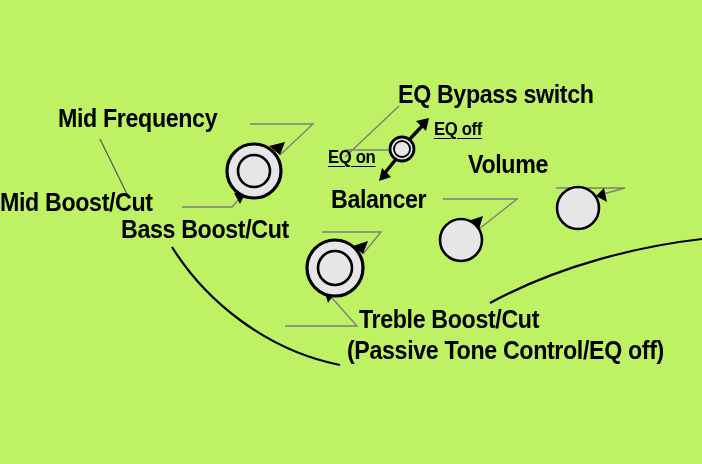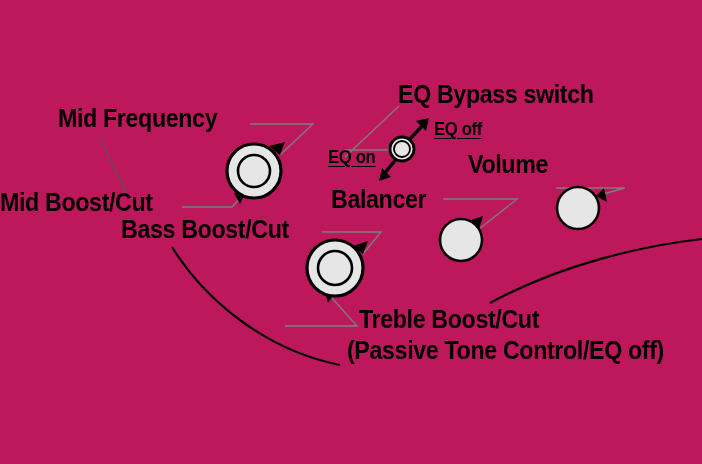--- a/index.html
+++ b/index.html
@@ -7,21 +7,21 @@
     padding: 0;
     background: #ffffff;
   }
   body {
     font-family: "Liberation Sans", sans-serif;
   }
   #stage {
     position: relative;
     width: 702px;
     height: 464px;
-    background: #be185d;
+    background: #bef264;
     overflow: hidden;
   }
   #stage svg {
     position: absolute;
     left: 0;
     top: 0;
   }
   .label {
     position: absolute;
     font-family: "Liberation Sans", sans-serif;

